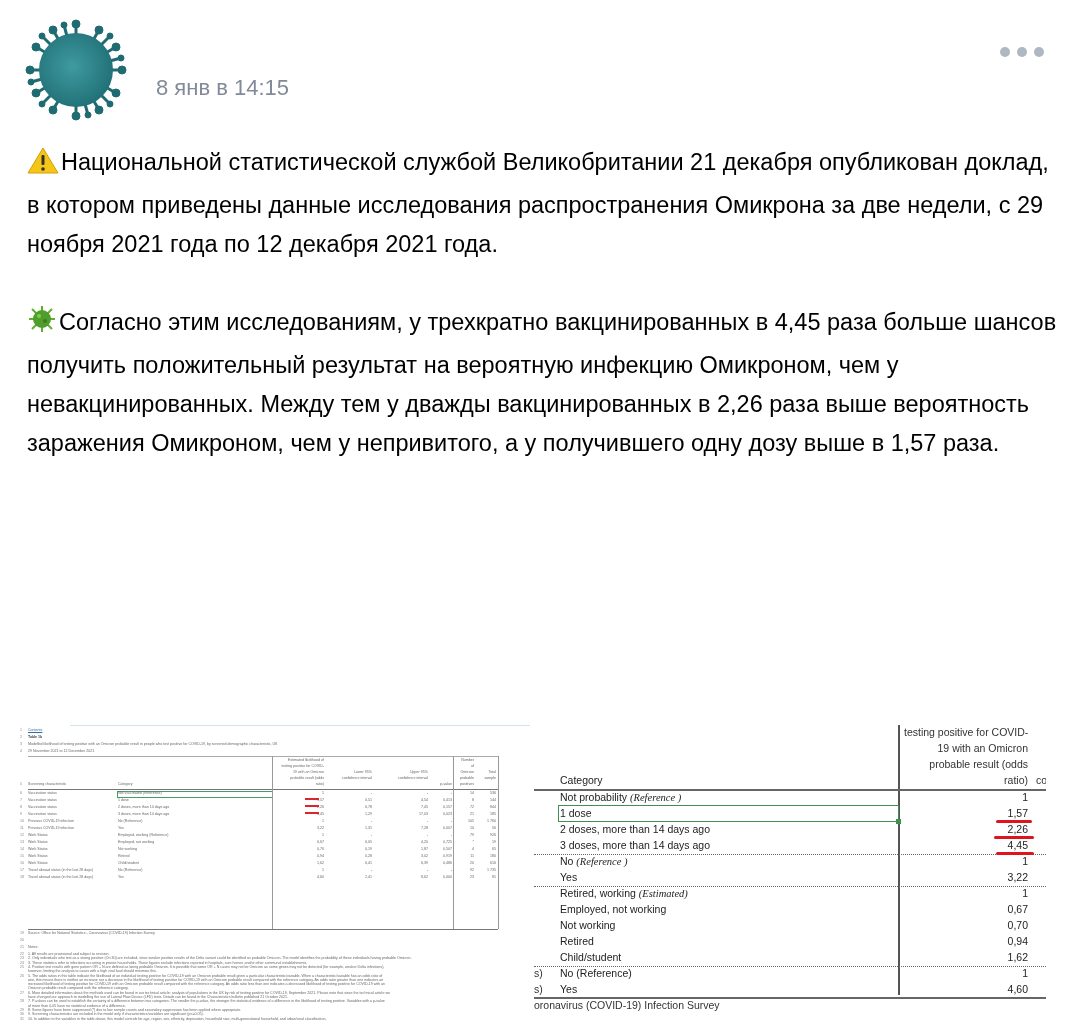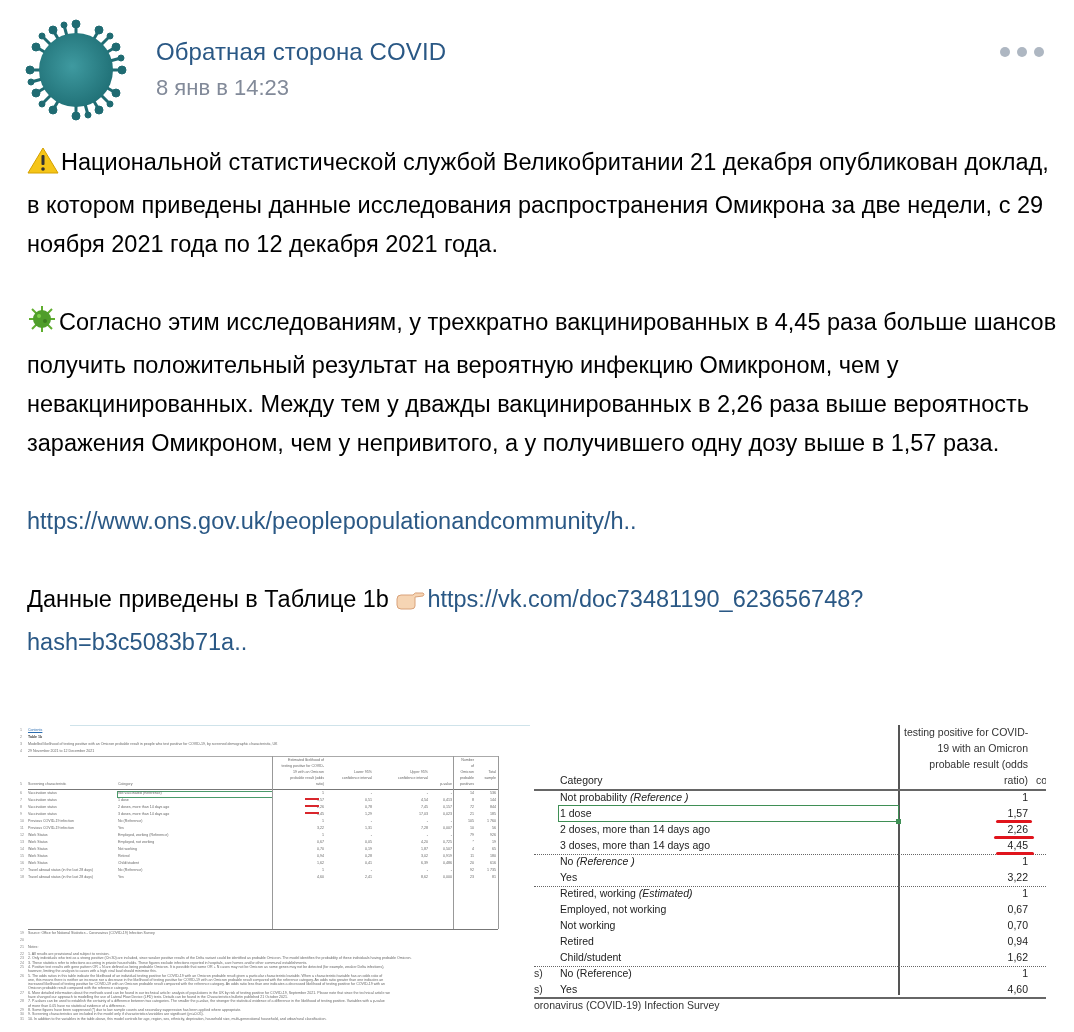--- a/index.html
+++ b/index.html
@@ -47,21 +47,21 @@
   .sheet-right .rrow { position: absolute; left: 0; width: 512px; height: 16px; }
   .sheet-right .stub { position: absolute; left: 0; width: 12px; color: #333; }
   .sheet-right .cat { position: absolute; left: 26px; white-space: nowrap; }
   .sheet-right .val { position: absolute; left: 370px; width: 124px; text-align: right; }
   .sheet-right .solid { position: absolute; left: 0; width: 512px; height: 1.5px; background: #666; }
   .sheet-right .dotted { position: absolute; left: 0; width: 512px; height: 0; border-top: 1px dotted #666; }
   .sheet-right .selbox { position: absolute; left: 24px; top: 80px; width: 341px; height: 17px; border: 1.5px solid #3f8f55; }
   .sheet-right .selhandle { position: absolute; left: 362px; top: 94px; width: 5px; height: 5px; background: #3f8f55; }
   .sheet-right .redline { position: absolute; height: 3px; background: #e0141c; border-radius: 2px; }
   .sheet-right .source { position: absolute; left: 0; top: 270px; white-space: nowrap; color: #333; }
-  .ital { font-style: italic; }
+  .ital { font-style: italic; font-family: Liberation Serif, serif; }
 </style>
 </head>
 <body>
 
 <div class="post-header">
   <div class="avatar">
     <svg width="104" height="104" viewBox="0 0 104 104">
       <defs>
         <radialGradient id="vg" cx="45%" cy="45%" r="60%">
           <stop offset="0%" stop-color="#3f9aa0"></stop>
@@ -108,22 +108,21 @@
           <circle cx="97" cy="40" r="3"></circle>
         <circle cx="86" cy="86" r="3"></circle>
           <circle cx="64" cy="97" r="3"></circle>
           <circle cx="18" cy="86" r="3"></circle>
         <circle cx="7" cy="64" r="3"></circle>
           <circle cx="18" cy="18" r="3"></circle>
       </g>
       <circle cx="52" cy="52" r="37" fill="url(#vg)"></circle>
     </svg>
   </div>
-  <div class="author-name">Обратная сторона COVID</div>
-  <div class="post-date">8 янв в 14:23</div>
+  <div class="post-date">8 янв в 14:15</div>
   <div class="more-button">
     <span></span>
     <span></span>
     <span></span>
   </div>
 </div>
 
 <div class="post-text">
   <span class="para">
     <span class="emoji">
@@ -144,27 +143,21 @@
             <line x1="5" y1="5" x2="25" y2="25"></line>
             <line x1="25" y1="5" x2="5" y2="25"></line>
           </g>
           <circle cx="15" cy="15" r="9" fill="#4f9d2a"></circle>
           <circle cx="12" cy="12" r="2" fill="#7ccf4a"></circle>
           <circle cx="18" cy="17" r="2" fill="#3b7d1f"></circle>
         </svg>
     </span><span>Согласно этим исследованиям, у трехкратно вакцинированных в 4,45 раза больше шансов получить положительный результат на вероятную инфекцию Омикроном, чем у невакцинированных. Между тем у дважды вакцинированных в 2,26 раза выше вероятность заражения Омикроном, чем у непривитого, а у получившего одну дозу выше в 1,57 раза.</span>
   </span>
   <span class="blank"></span>
-  <a class="para link">https://www.ons.gov.uk/peoplepopulationandcommunity/h..</a>
   <span class="blank"></span>
-  <span class="para">
-    <span>Данные приведены в Таблице 1b </span><span class="emoji"><svg width="30" height="22" viewBox="0 0 30 22">
-          <path d="M2 10 Q2 6 6 6 L18 6 Q20 3 23 4 L28 4 Q30 5 28 7 L20 8 L20 17 Q20 20 16 20 L6 20 Q2 20 2 16 Z" fill="#f6d5b4" stroke="#d9a27a" stroke-width="1"></path>
-        </svg></span><a class="link">https://vk.com/doc73481190_623656748?hash=b3c5083b71a..</a>
-  </span>
 </div>
 
 <div class="sheet-left">
   <div class="topbar"></div>
   <div class="row" style="top:3px">
       <span class="rn">1</span>
       <span class="c1" style="color:#2b6cb0;text-decoration:underline">Contents</span>
     </div>
   <div class="row" style="top:10px">
       <span class="rn">2</span>

